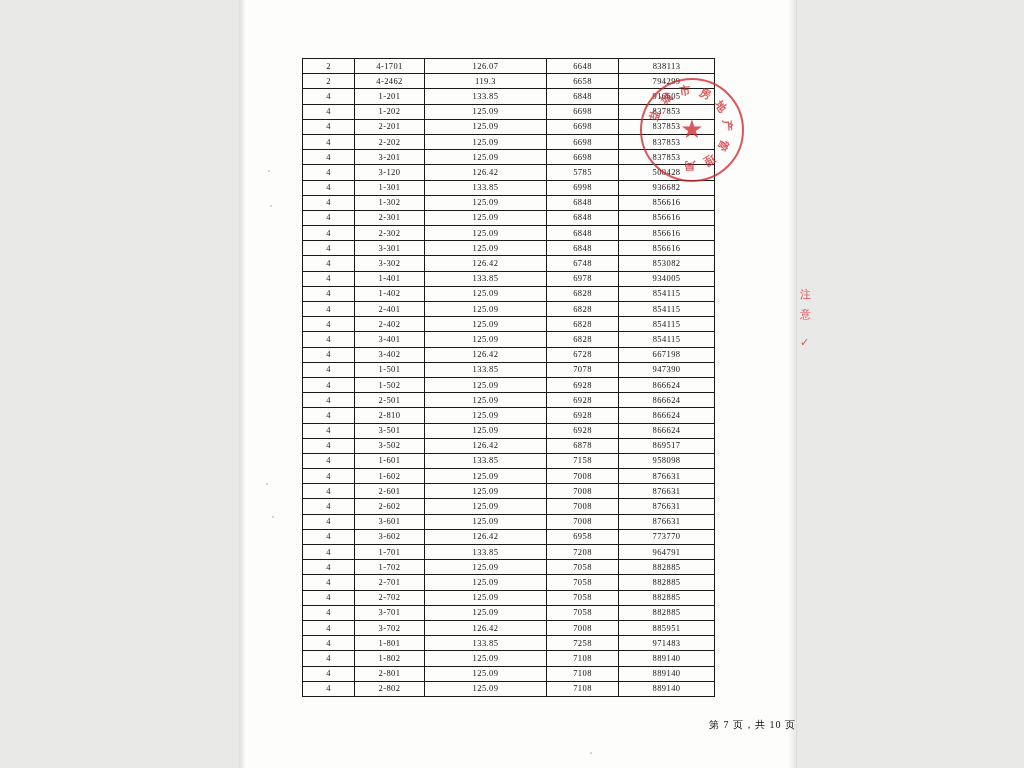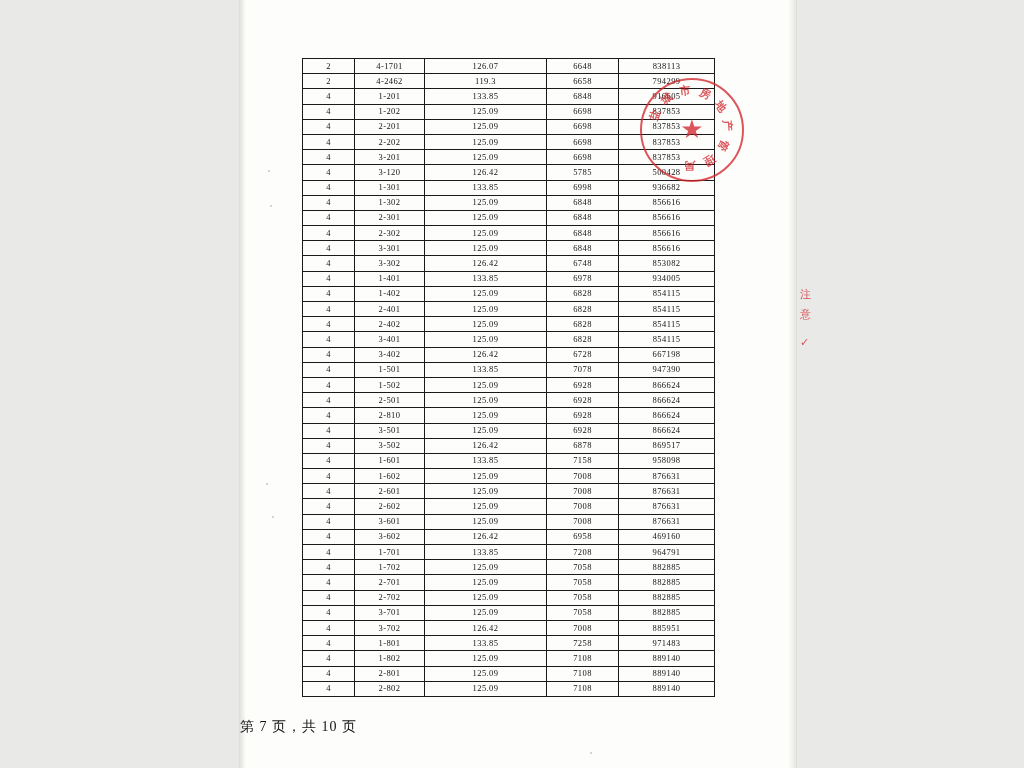--- a/index.html
+++ b/index.html
@@ -123,22 +123,22 @@
     text-align: center;
     font-family: "Liberation Serif", serif;
     font-weight: bold;
   }
 
   .footer {
     position: absolute;
     left: 0;
     top: 718px;
     width: 556px;
-    text-align: left;
-    font-size: 14px;
+    text-align: right;
+    font-size: 10px;
     color: #111;
     letter-spacing: 1px;
     font-family: "Liberation Serif", serif;
   }
 
   
   .speck {
     position: absolute;
     background: #c9c5bd;
     border-radius: 50%;
@@ -386,21 +386,21 @@
               <td>3-601</td>
               <td>125.09</td>
               <td>7008</td>
               <td>876631</td>
             </tr>
             <tr>
               <td>4</td>
               <td>3-602</td>
               <td>126.42</td>
               <td>6958</td>
-              <td>469160</td>
+              <td>773770</td>
             </tr>
             <tr>
               <td>4</td>
               <td>1-701</td>
               <td>133.85</td>
               <td>7208</td>
               <td>964791</td>
             </tr>
             <tr>
               <td>4</td>

